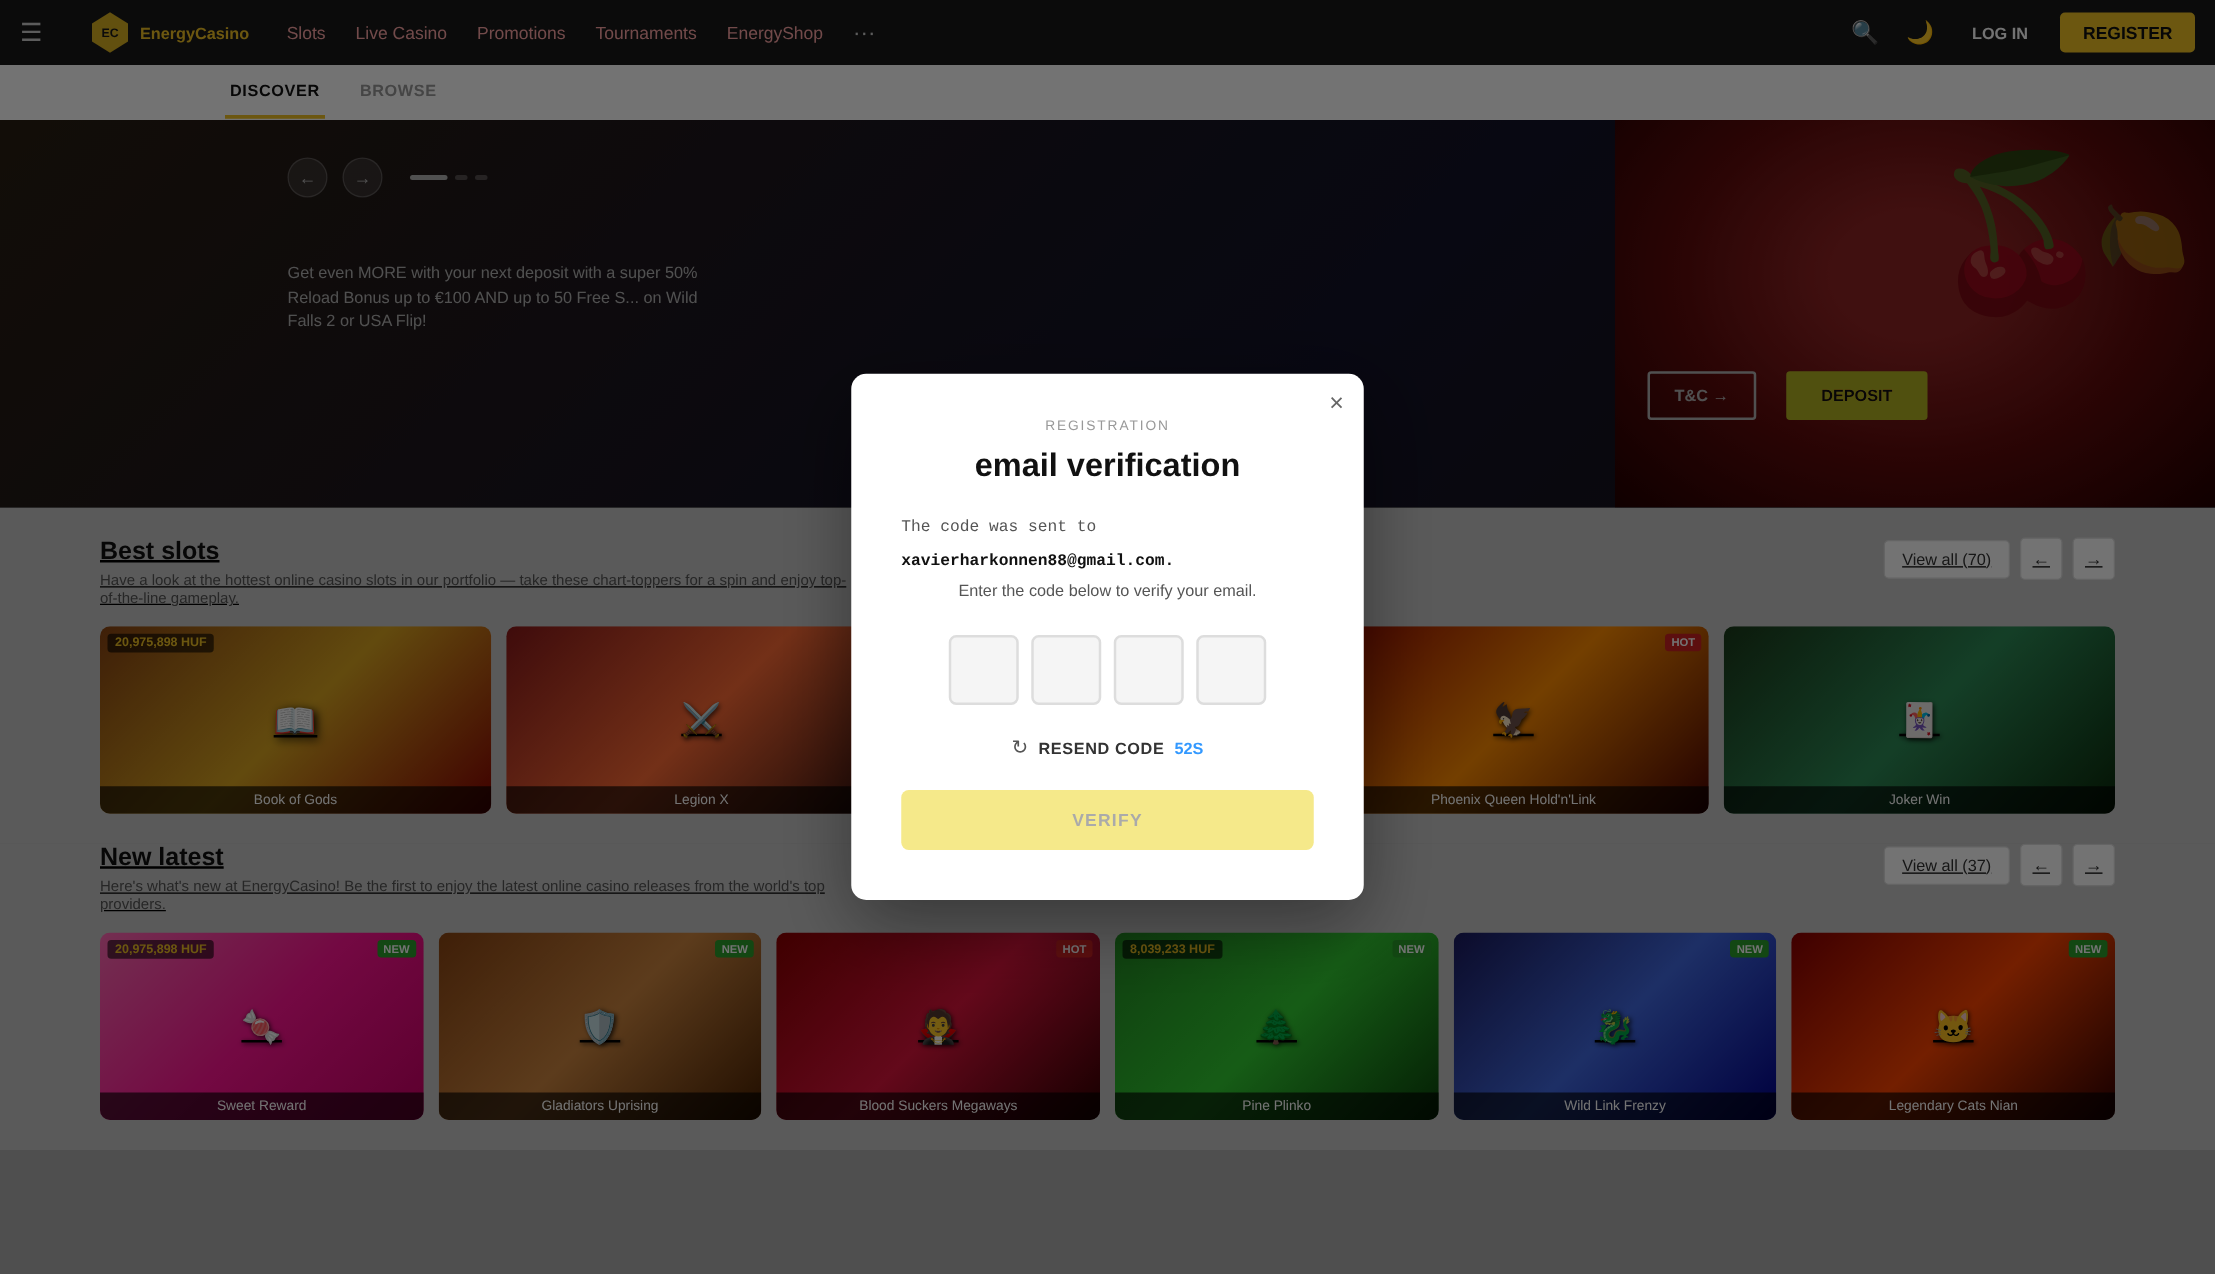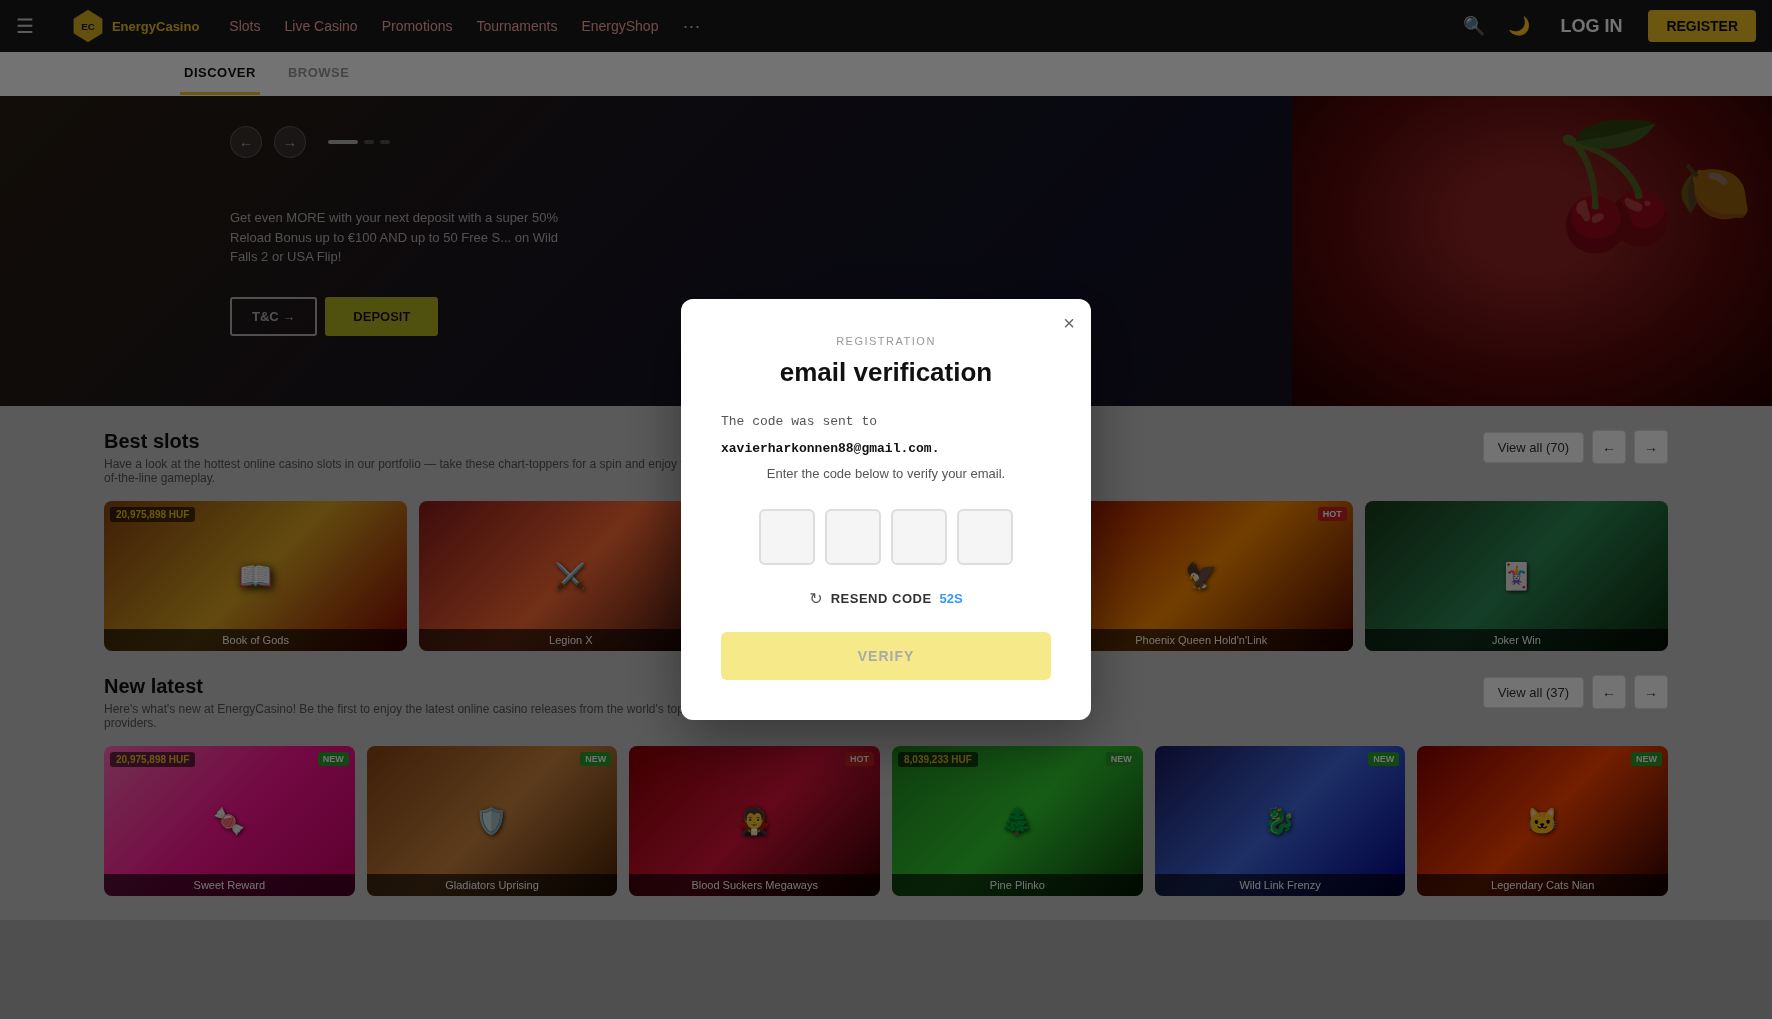--- a/index.html
+++ b/index.html
@@ -65,21 +65,21 @@
       border: none;
       color: #ccc;
       font-size: 18px;
       cursor: pointer;
       padding: 4px;
     }
     .btn-login {
       background: none;
       border: none;
       color: #fff;
-      font-size: 18px;
+      font-size: 13px;
       font-weight: bold;
       cursor: pointer;
       padding: 6px 12px;
     }
     .btn-register {
       background: #f0c224;
       border: none;
       color: #111;
       font-size: 14px;
       font-weight: bold;
@@ -163,21 +163,22 @@
     }
     .hero-desc {
       color: #ddd;
       font-size: 13px;
       max-width: 340px;
       line-height: 1.5;
       margin-bottom: 30px;
     }
     .hero-actions {
       display: flex;
-      gap: 8px;
+      gap: 24px;
+      justify-content: flex-end;
     }
     .btn-tc {
       background: transparent;
       border: 2px solid #fff;
       color: #fff;
       padding: 10px 20px;
       font-size: 13px;
       font-weight: bold;
       cursor: pointer;
       border-radius: 3px;
@@ -197,21 +198,22 @@
       bottom: 6px;
       left: 0; right: 0;
       text-align: center;
       color: rgba(255,255,255,0.4);
       font-size: 10px;
     }
 
     
     .section {
       background: #c8c8c8;
-      padding: 24px 104px;
+      padding: 24px 80px;
+      text-decoration: underline;
     }
     .section-header {
       display: flex;
       align-items: flex-start;
       justify-content: space-between;
       margin-bottom: 16px;
     }
     .section-title {
       font-size: 20px;
       font-weight: bold;

